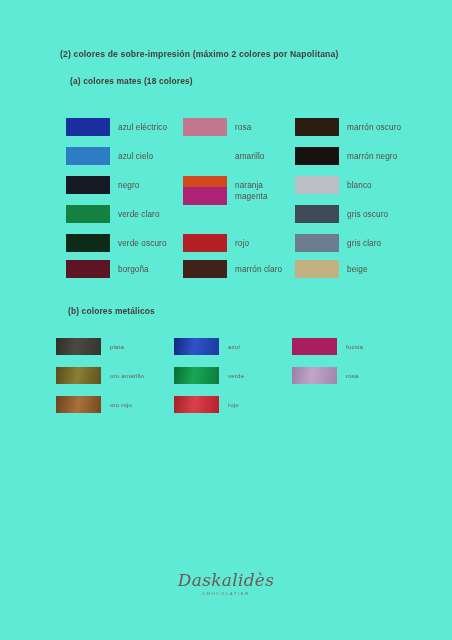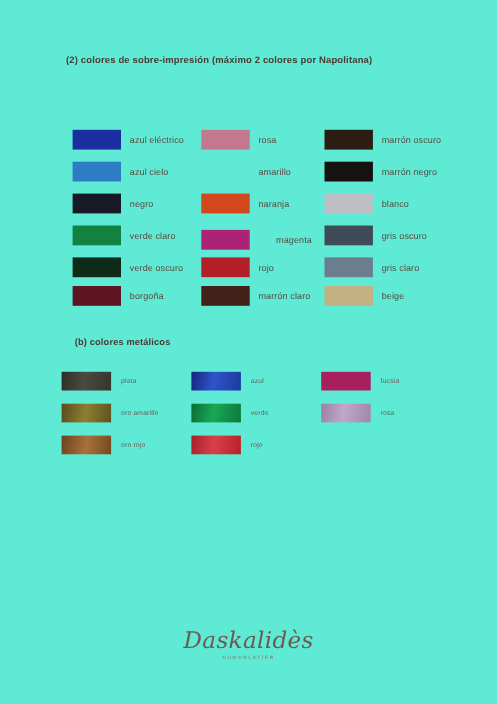--- a/index.html
+++ b/index.html
@@ -101,40 +101,41 @@
   .logo {
     position: absolute;
     left: 0;
     top: 572px;
     width: 452px;
     text-align: center;
   }
   .logo-word {
     font-family: "DejaVu Serif", serif;
     font-style: italic;
-    font-size: 21px;
+    font-size: 17px;
     color: #6d5a52;
     letter-spacing: 0.3px;
     line-height: 1;
   }
   .logo-sub {
     font-family: "Liberation Sans", sans-serif;
     font-size: 4.2px;
     letter-spacing: 1.6px;
     color: #7d6c62;
     margin-top: 2px;
   }
 </style>
 </head>
 <body>
 
 <div class="page">
 
   <div class="heading-main">(2) colores de sobre-impresión (máximo 2 colores por Napolitana)</div>
 
+  <div class="heading-sub-a">(a) colores mates (18 colores)</div>
 
   <div class="grid mates" id="mates-grid">
       <div class="swatch-item" style="left: 66px; top: 118px;">
         <span class="swatch" style="background: rgb(26, 46, 160);"></span>
         <span class="swatch-label">azul eléctrico</span>
       </div>
       <div class="swatch-item" style="left: 66px; top: 147px;">
         <span class="swatch" style="background: rgb(45, 124, 196);"></span>
         <span class="swatch-label">azul cielo</span>
       </div>
@@ -159,21 +160,21 @@
         <span class="swatch-label">rosa</span>
       </div>
       <div class="swatch-item" style="left: 183px; top: 147px;">
         <span class="swatch"></span>
         <span class="swatch-label">amarillo</span>
       </div>
       <div class="swatch-item" style="left: 183px; top: 176px;">
         <span class="swatch" style="background: rgb(210, 72, 28);"></span>
         <span class="swatch-label">naranja</span>
       </div>
-      <div class="swatch-item" style="left: 183px; top: 209px; gap: 16px;">
+      <div class="swatch-item" style="left: 183px; top: 187px;">
         <span class="swatch" style="background: rgb(173, 34, 116);"></span>
         <span class="swatch-label">magenta</span>
       </div>
       <div class="swatch-item" style="left: 183px; top: 234px;">
         <span class="swatch" style="background: rgb(180, 31, 38);"></span>
         <span class="swatch-label">rojo</span>
       </div>
       <div class="swatch-item" style="left: 295px; top: 118px;">
         <span class="swatch" style="background: rgb(43, 29, 18);"></span>
         <span class="swatch-label">marrón oscuro</span>

